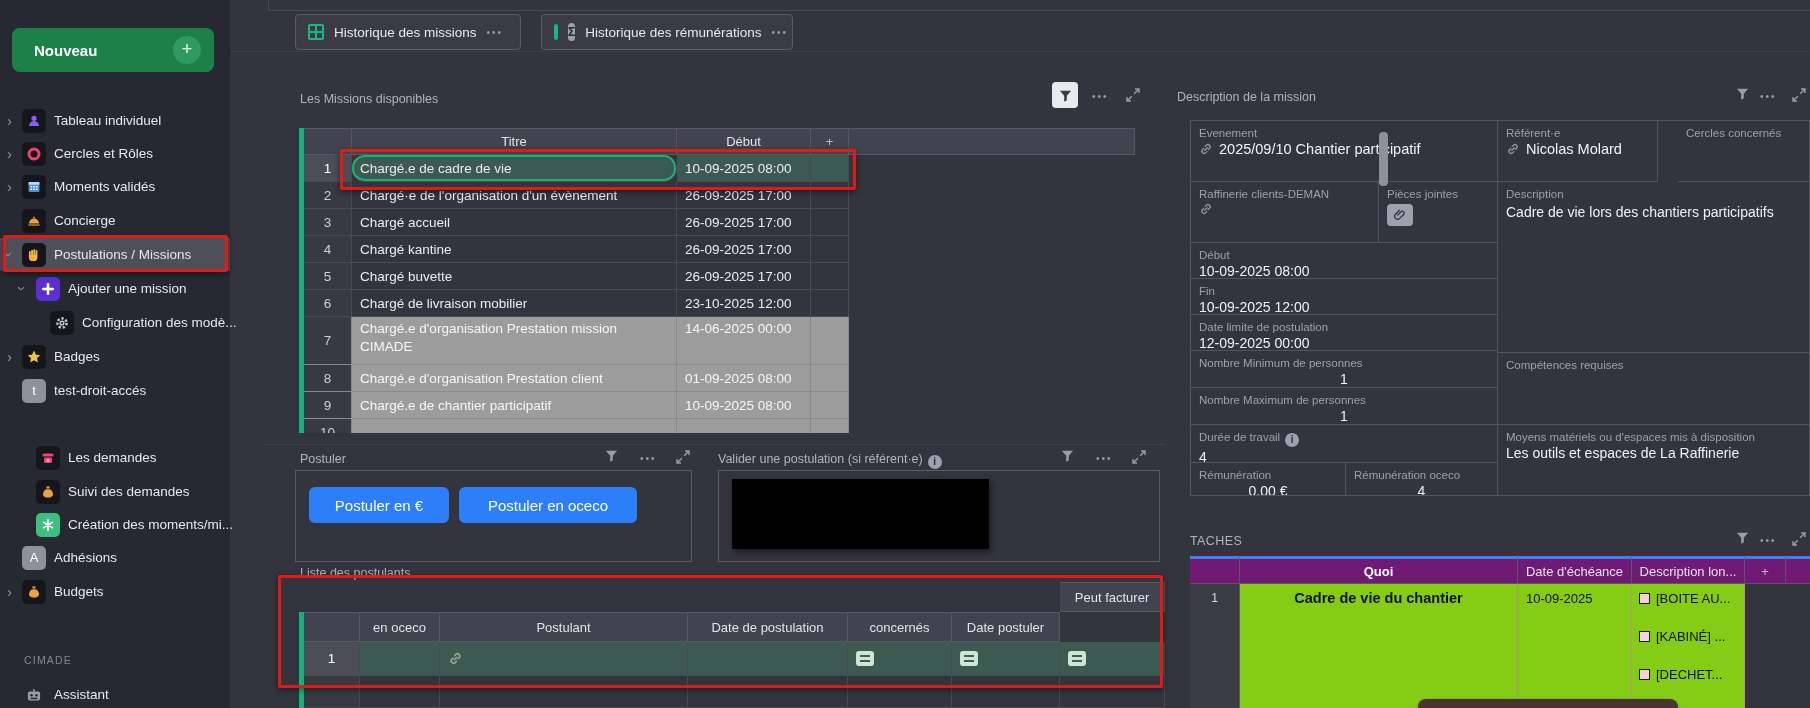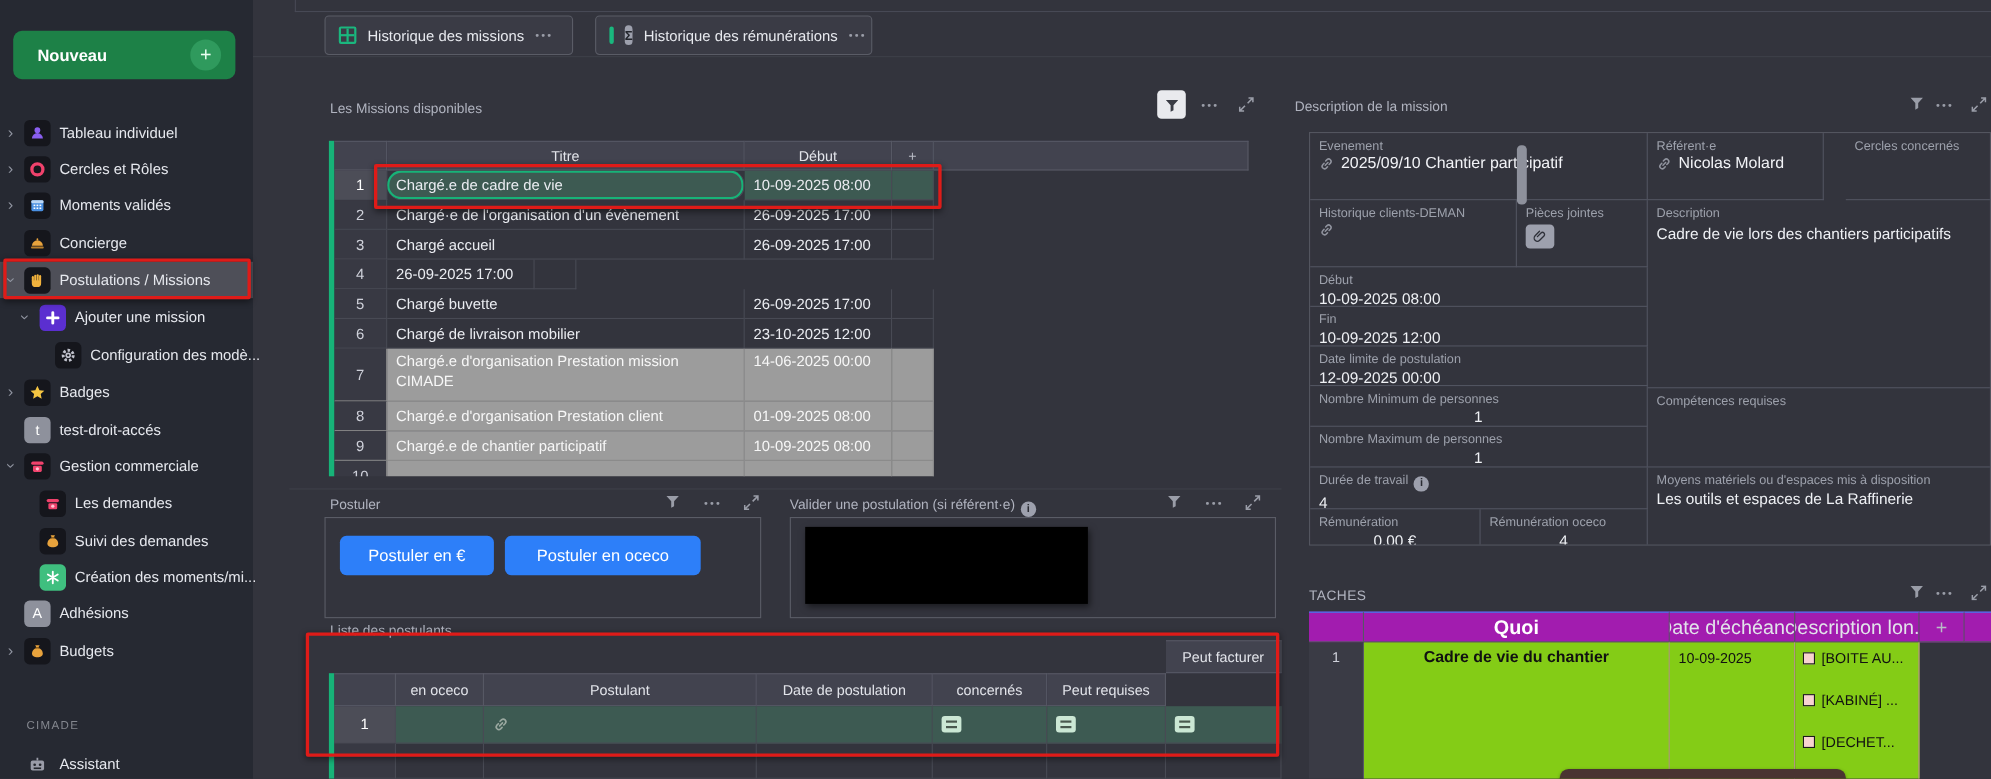--- a/index.html
+++ b/index.html
@@ -65,21 +65,21 @@
   #desc-card { position:absolute; left:1190px; top:120px; width:620px; height:376px; border:1px solid #53555f; overflow:hidden; }
   .fcell { position:absolute; border-right:1px solid #515460; border-bottom:1px solid #515460; overflow:hidden; }
   .flabel { font-size:11.5px; color:#9da1ac; margin:6px 8px 2px; white-space:nowrap; overflow:hidden; }
   .fvalue { font-size:14px; color:#eff1f5; margin:0 8px; white-space:nowrap; }
   .fvalue.center { text-align:center; }
   .flink { display:flex; align-items:center; gap:6px; margin:2px 8px 0; font-size:14.5px; color:#f2f3f7; white-space:nowrap; }
   .clip-btn { width:26px; height:22px; border-radius:4px; background:#9da0ad; display:flex; align-items:center; justify-content:center; margin:4px 0 0 8px; }
   .scroll-thumb { position:absolute; width:9px; border-radius:4px; background:#8e919c; z-index:5; }
 
   
-  .t-hd { position:absolute; background:#a21caf; border-right:1px solid #565864; border-top:1px solid #3b82f6; border-bottom:1px solid #565864; font-size:18px; color:#e2e4ea; display:flex; align-items:center; justify-content:center; overflow:hidden; white-space:nowrap; }
+  .t-hd { position:absolute; background:#701a75; border-right:1px solid #565864; border-top:3px solid #3b82f6; border-bottom:1px solid #565864; font-size:13px; color:#e2e4ea; display:flex; align-items:center; justify-content:center; overflow:hidden; white-space:nowrap; }
   .pink-cell { position:absolute; background:#84cc16; border-right:1px solid #b9908e; color:#111; overflow:hidden; }
   .chkbox { display:inline-block; width:11px; height:11px; border:1.6px solid #1a1a1a; margin-right:6px; vertical-align:-1px; background:#f8d3d0; }
   .chk-item { font-size:13px; color:#111; white-space:nowrap; margin-bottom:23px; }
   .brown-pill { position:absolute; background:#4a3432; border-radius:8px; box-shadow:0 1px 3px rgba(0,0,0,.4); }
 </style>
 </head>
 <body>
 
 <div id="sidebar">
   <div class="new-btn">
@@ -188,33 +188,20 @@
     <span class="slabel" style="left:54px">Badges</span>
   </div>
 
   <div class="side-item" style="top:374px">
     <span class="sicon grey-bg" style="left:22px">
         <span class="letter">t</span>
       </span>
     <span class="slabel" style="left:54px">test-droit-accés</span>
   </div>
 
-  <div class="side-item" style="top:407px">
-    <span class="chev down" style="left:7px">›</span>
-    <span class="sicon" style="left:22px">
-      <svg width="16" height="16" viewBox="0 0 16 16">
-          <g fill="#f0426c">
-            <rect x="2.4" y="3.6" width="11.2" height="3" rx="1.5"></rect>
-            <rect x="4" y="7.4" width="8" height="5.6" rx="1.2"></rect>
-          </g>
-          <circle cx="8" cy="10.2" r="1.5" fill="#ffc4d2"></circle>
-        </svg>
-      </span>
-    <span class="slabel" style="left:54px">Gestion commerciale</span>
-  </div>
 
   <div class="side-item" style="top:441px">
     <span class="sicon" style="left:36px">
       <svg width="16" height="16" viewBox="0 0 16 16">
           <g fill="#f0426c">
             <rect x="2.4" y="3.6" width="11.2" height="3" rx="1.5"></rect>
             <rect x="4" y="7.4" width="8" height="5.6" rx="1.2"></rect>
           </g>
           <circle cx="8" cy="10.2" r="1.5" fill="#ffc4d2"></circle>
         </svg>
@@ -334,20 +321,21 @@
     <div class="gcell" style="width:38px;height:27px;"></div>
   </div>
   <div class="grow">
     <div class="gcell gnum" style="width:48px;height:27px;">3</div>
     <div class="gcell" style="width:325px;height:27px;">Chargé accueil</div>
     <div class="gcell" style="width:134px;height:27px;">26-09-2025 17:00</div>
     <div class="gcell" style="width:38px;height:27px;"></div>
   </div>
   <div class="grow">
     <div class="gcell gnum" style="width:48px;height:27px;">4</div>
+    <div class="gcell" style="width:325px;height:27px;">Chargé kantine</div>
     <div class="gcell" style="width:134px;height:27px;">26-09-2025 17:00</div>
     <div class="gcell" style="width:38px;height:27px;"></div>
   </div>
   <div class="grow">
     <div class="gcell gnum" style="width:48px;height:27px;">5</div>
     <div class="gcell" style="width:325px;height:27px;">Chargé buvette</div>
     <div class="gcell" style="width:134px;height:27px;">26-09-2025 17:00</div>
     <div class="gcell" style="width:38px;height:27px;"></div>
   </div>
   <div class="grow">
@@ -432,21 +420,21 @@
         <path d="M9 1h4v4M13 1 8.2 5.8M5 13H1V9M1 13l4.8-4.8"></path>
       </g>
     </svg></div>
 
 <div class="green-strip" style="left:299px; top:612px; height:96px;"></div>
 <div class="gtable-hd" style="left:304px; top:612px; width:56px; height:30px;"></div>
 <div class="gtable-hd" style="left:360px; top:612px; width:80px; height:30px;">en oceco</div>
 <div class="gtable-hd" style="left:440px; top:612px; width:248px; height:30px;">Postulant</div>
 <div class="gtable-hd" style="left:688px; top:612px; width:160px; height:30px;">Date de postulation</div>
 <div class="gtable-hd" style="left:848px; top:612px; width:104px; height:30px;">concernés</div>
-<div class="gtable-hd" style="left:952px; top:612px; width:108px; height:30px;">Peut requises</div>
+<div class="gtable-hd" style="left:952px; top:612px; width:108px; height:30px;">Date postuler</div>
 <div class="gtable-hd" style="left:1060px; top:582px; width:105px; height:30px;">Peut facturer</div>
 
 <div class="abs grow sel-row" style="left:304px; top:642px;">
   <div class="gcell gnum" style="width:56px;height:34px;">1</div>
   <div class="gcell" style="width:80px;height:34px;"></div>
   <div class="gcell" style="width:248px;height:34px;">
     <svg width="15" height="15" viewBox="0 0 16 16">
         <g stroke="#9aa8a0" stroke-width="1.6" fill="none" stroke-linecap="round">
           <path d="M6.6 9.4 9.4 6.6"></path>
           <path d="M5.4 7.4 4 8.8a2.55 2.55 0 0 0 3.6 3.6l1.4-1.4"></path>
@@ -514,21 +502,21 @@
           </g>
         </svg>
       <span>Nicolas Molard</span>
     </div>
   </div>
   <div class="fcell" style="left:467px;top:0;width:153px;height:61px;border-right:none;margin-left:20px;">
     <div class="flabel">Cercles concernés</div>
   </div>
 
   <div class="fcell" style="left:0;top:61px;width:188px;height:61px;">
-    <div class="flabel">Historique clients-DEMAN</div>
+    <div class="flabel">Raffinerie clients-DEMAN</div>
     <div class="flink">
       <svg width="14" height="14" viewBox="0 0 16 16">
           <g stroke="#8f929d" stroke-width="1.6" fill="none" stroke-linecap="round">
             <path d="M6.6 9.4 9.4 6.6"></path>
             <path d="M5.4 7.4 4 8.8a2.55 2.55 0 0 0 3.6 3.6l1.4-1.4"></path>
             <path d="M10.6 8.6 12 7.2a2.55 2.55 0 0 0-3.6-3.6L7 5"></path>
           </g>
         </svg>
     </div>
   </div>

